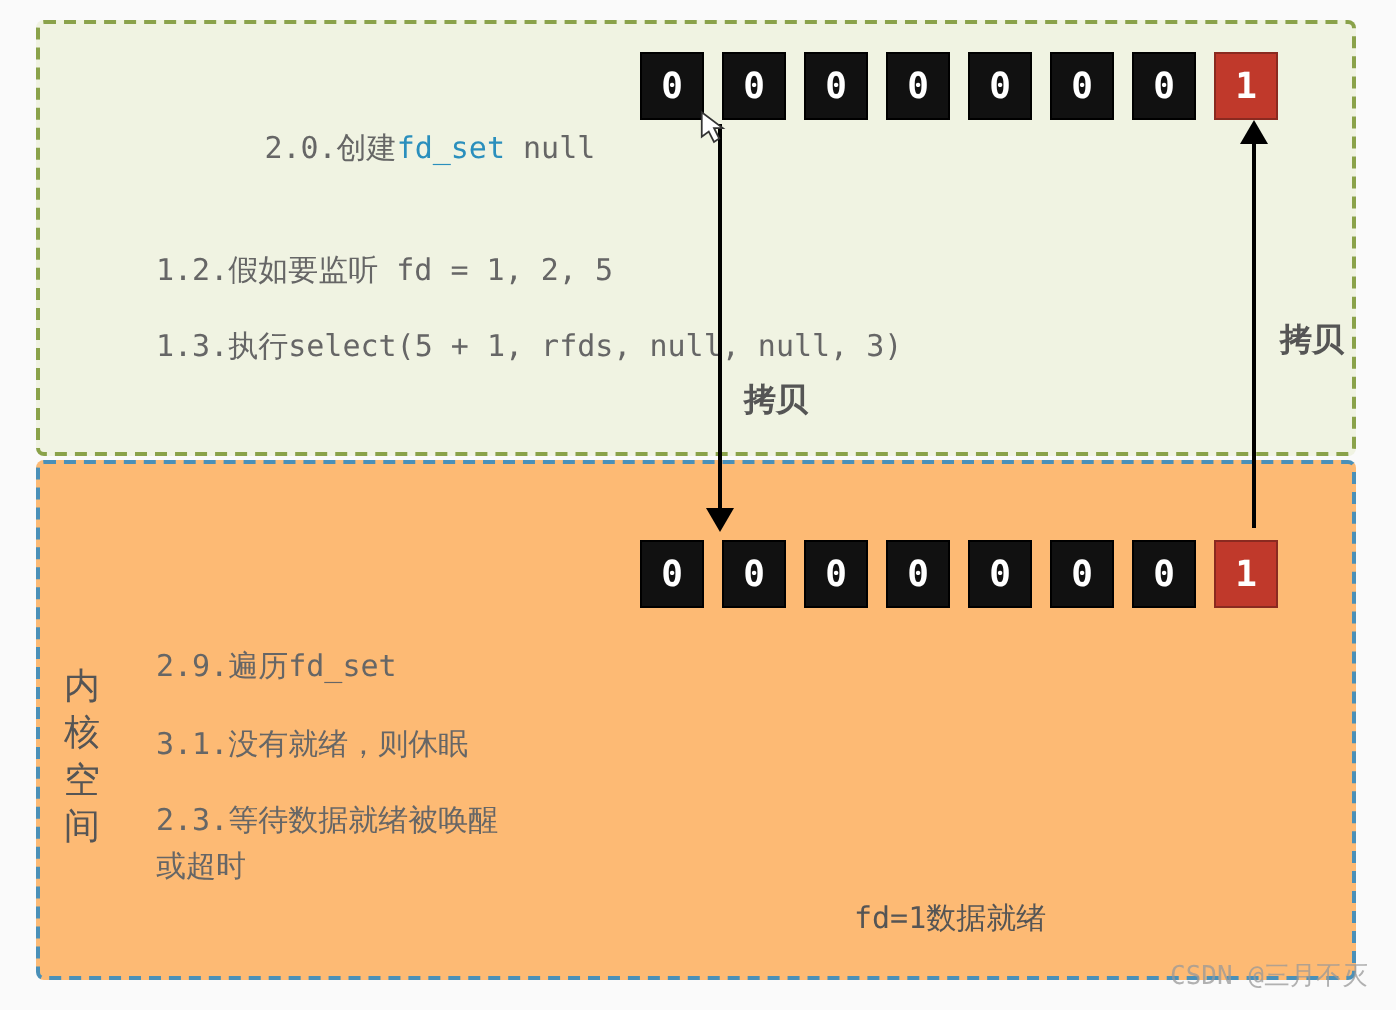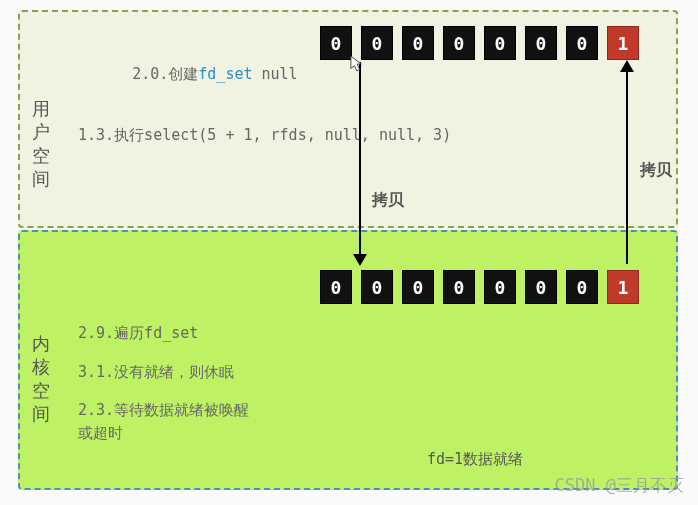--- a/index.html
+++ b/index.html
@@ -18,21 +18,21 @@
   }
   .user-panel {
     left: 18px; top: 10px;
     width: 660px; height: 218px;
     background: #f0f3e2;
     border-color: #8aa24a;
   }
   .kernel-panel {
     left: 18px; top: 230px;
     width: 660px; height: 260px;
-    background: #bef264;
+    background: #fdba74;
     border-color: #4a90b8;
   }
   .panel-label {
     position: absolute;
     left: 10px;
     font-size: 18px;
     color: #555;
     line-height: 1.3;
     writing-mode: horizontal-tb;
     width: 22px;
@@ -112,39 +112,39 @@
     position: absolute;
     left: 390px; top: 450px;
     font-size: 15px;
     color: #555;
     font-family: monospace;
     margin-left: 37px;
   }
   .watermark {
     position: absolute;
     right: 14px; bottom: 8px;
-    font-size: 17px;
+    font-size: 13px;
     color: #999;
     opacity: .75;
   }
   .cursor {
     position: absolute;
     left: 350px; top: 55px;
     width: 14px; height: 18px;
   }
 </style>
 </head>
 <body>
 
 <div class="panel user-panel">
-  <div class="panel-label">用户空间</div>
   <div class="steps user-steps">
     <div class="step">
       <span>2.0.创建</span><span class="hl-type">fd_set</span><span> null</span>
     </div>
+    <div class="step">1.2.假如要监听 fd = 1, 2, 5</div>
     <div class="step">1.3.执行select(5 + 1, rfds, null, null, 3)</div>
   </div>
 </div>
 
 <div class="panel kernel-panel">
   <div class="panel-label">内核空间</div>
   <div class="steps kernel-steps">
     <div class="step">2.9.遍历fd_set</div>
     <div class="step">3.1.没有就绪，则休眠</div>
     <div class="step">2.3.等待数据就绪被唤醒

